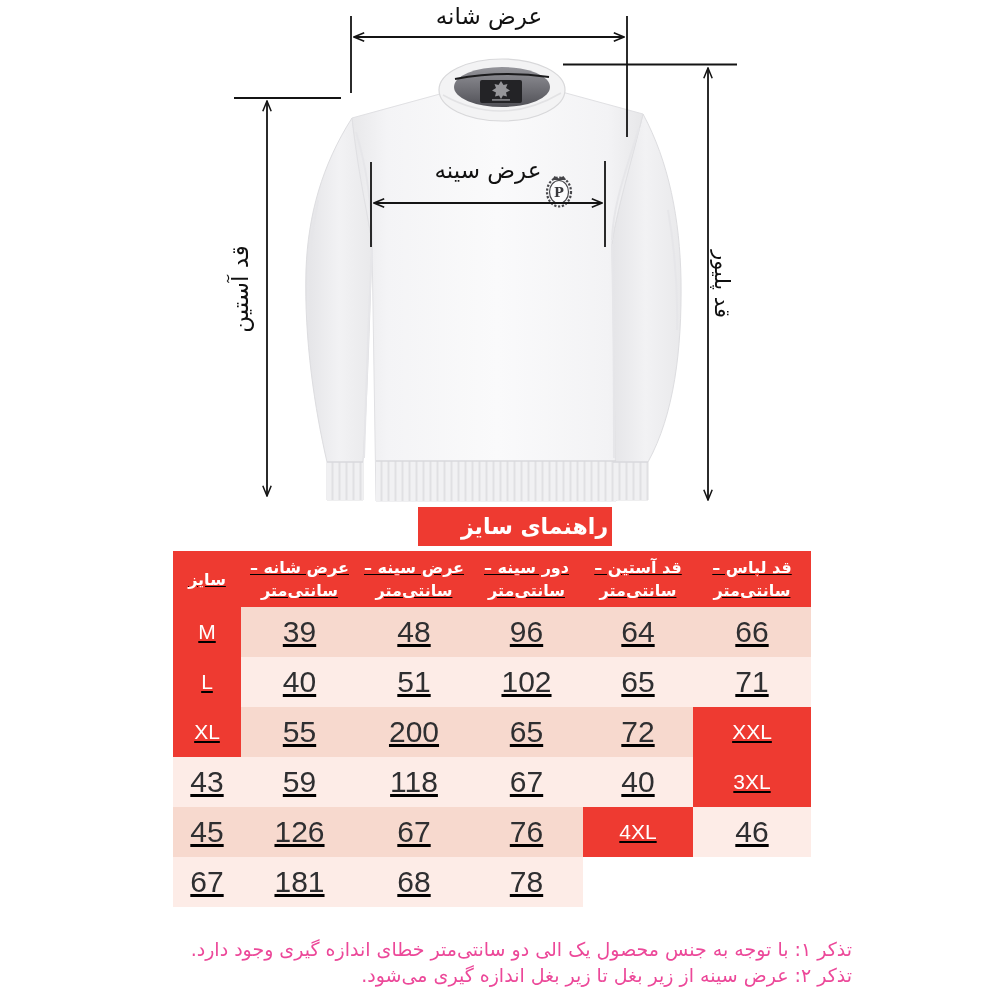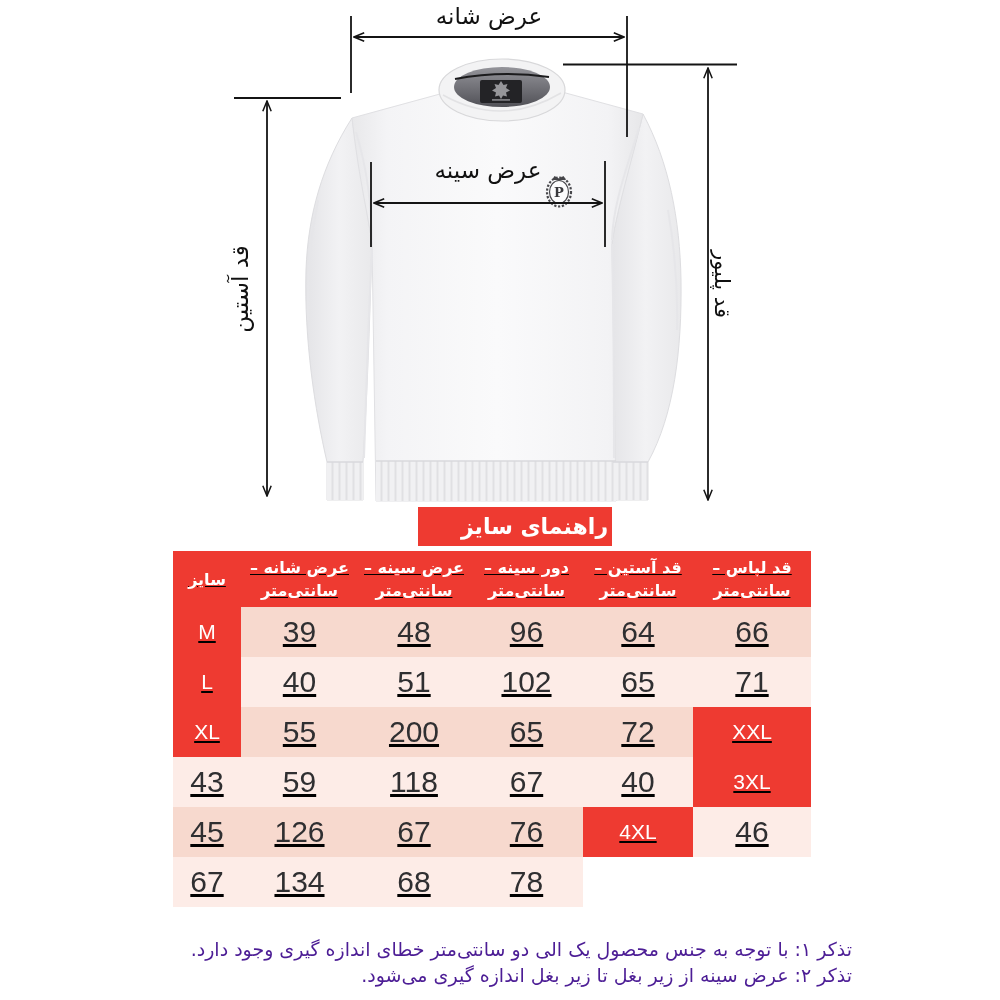--- a/index.html
+++ b/index.html
@@ -22,21 +22,21 @@
       align-items:center;justify-content:center;direction:rtl;font-weight:bold;
       font-size:16px;line-height:23px;text-align:center;}
   .ts{background:var(--red);color:#fff;display:flex;align-items:center;justify-content:center;
       font-size:21px;font-family:"Liberation Sans","DejaVu Sans",sans-serif;}
   .td{display:flex;align-items:center;justify-content:center;color:#2f2f31;
       font-size:30px;font-family:"Liberation Sans","DejaVu Sans",sans-serif;}
   .rowdark{background:var(--rowdark);}
   .rowlight{background:var(--rowlight);}
   
   .notes{position:absolute;right:148px;top:936px;width:720px;direction:rtl;
-         text-align:right;color:#4c1d95;font-size:19px;line-height:26px;}
+         text-align:right;color:#ec4899;font-size:19px;line-height:26px;}
 </style>
 </head>
 <body>
 
 <div class="stage" style="--red: #ee3a31; --rowdark: #f7d9ce; --rowlight: #fdece7;">
 
   <svg width="1000" height="505" viewBox="0 0 1000 505" style="position:absolute;left:0;top:0;">
     <defs>
       <linearGradient id="torsoG" x1="0" y1="0" x2="1" y2="0">
         <stop offset="0" stop-color="#e8e8ea"></stop>
@@ -207,21 +207,21 @@
 
     <div class="ts">3XL</div>
     <div class="td rowdark">45</div>
     <div class="td rowdark">126</div>
     <div class="td rowdark">67</div>
     <div class="td rowdark">76</div>
 
     <div class="ts">4XL</div>
     <div class="td rowlight">46</div>
     <div class="td rowlight">67</div>
-    <div class="td rowlight">134</div>
+    <div class="td rowlight">181</div>
     <div class="td rowlight">68</div>
     <div class="td rowlight">78</div>
   </div>
 
   <div class="notes">
     <div>تذکر ۱: با توجه به جنس محصول یک الی دو سانتی‌متر خطای اندازه گیری وجود دارد.</div>
     <div>تذکر ۲: عرض سینه از زیر بغل تا زیر بغل اندازه گیری می‌شود.</div>
   </div>
 
 </div>

